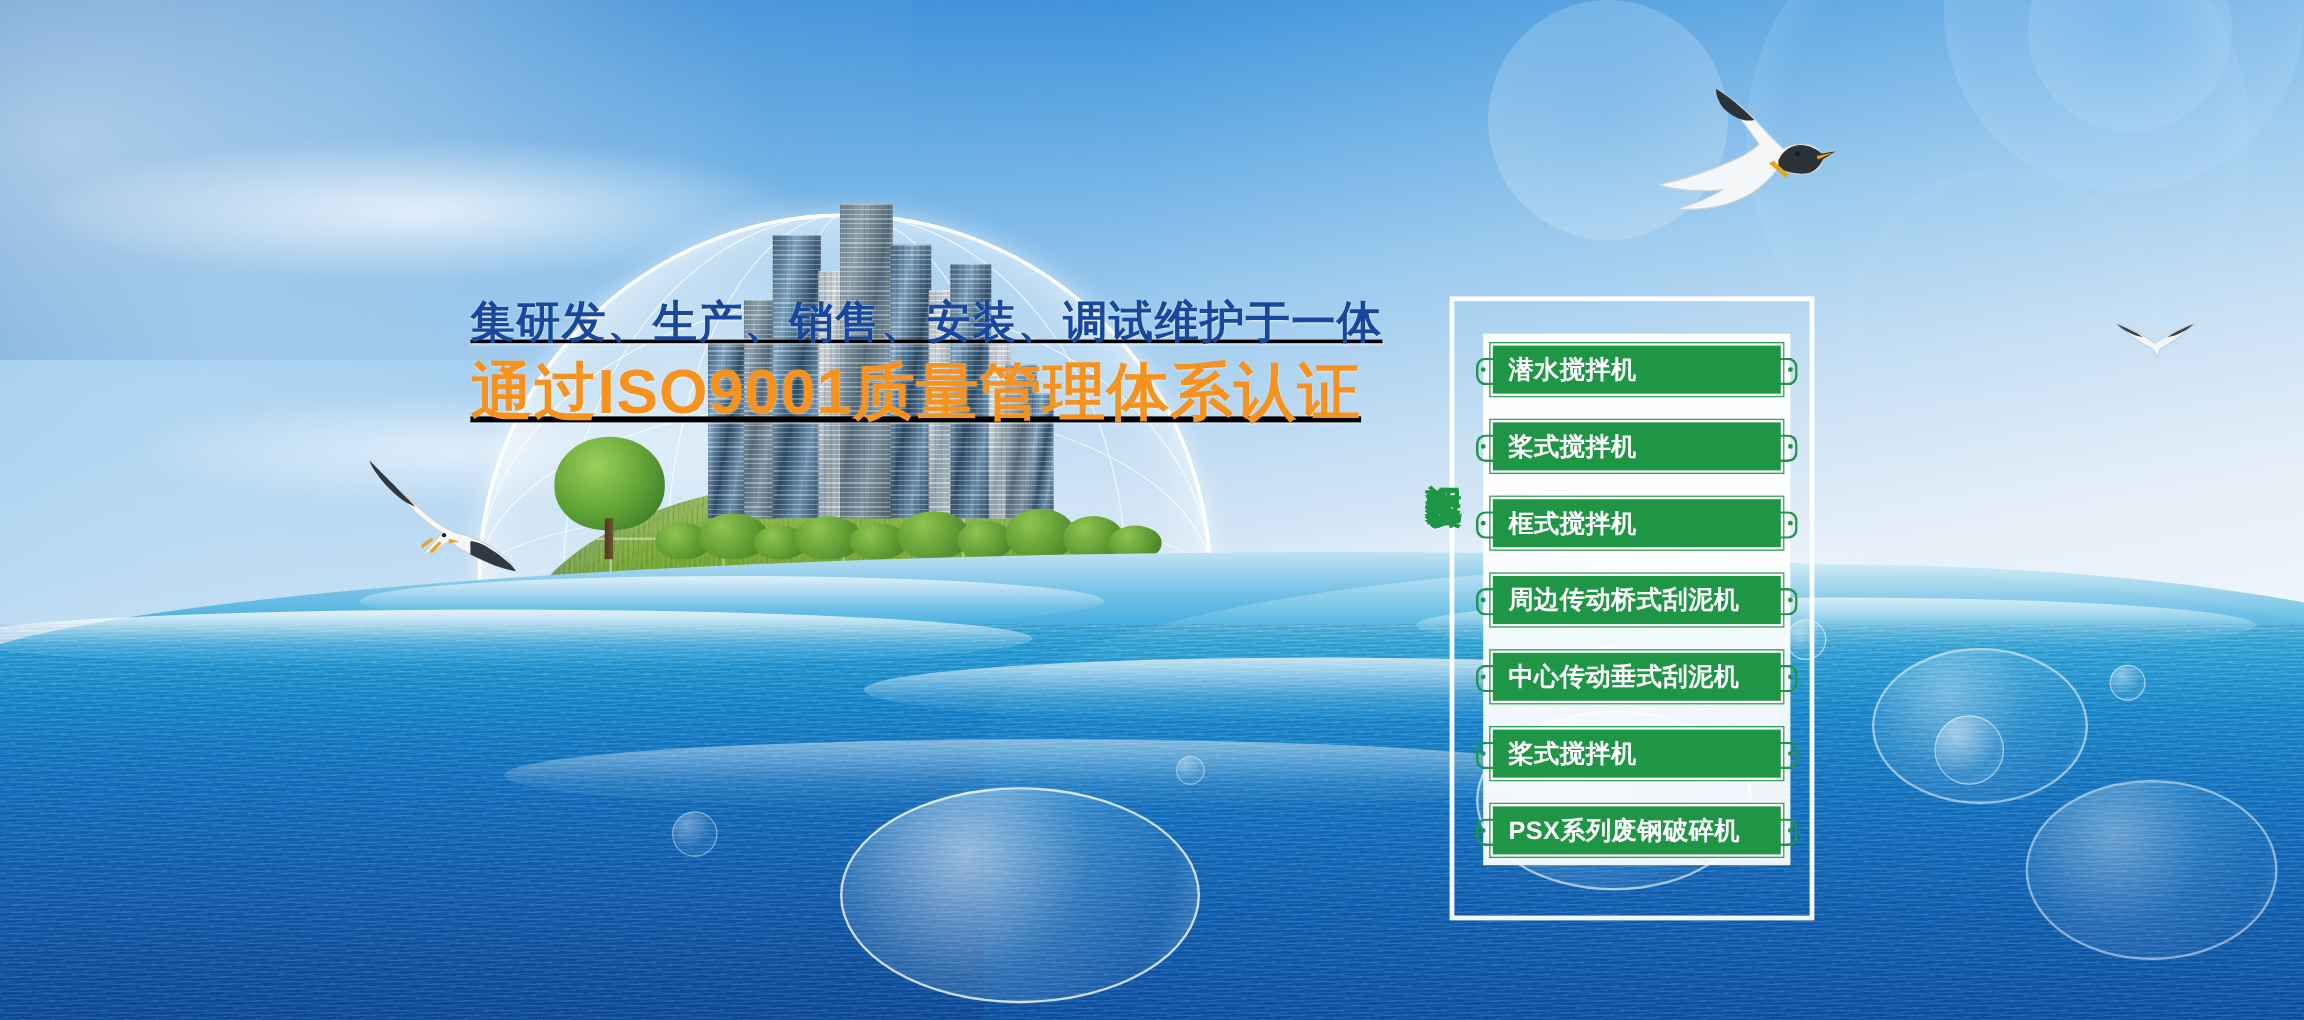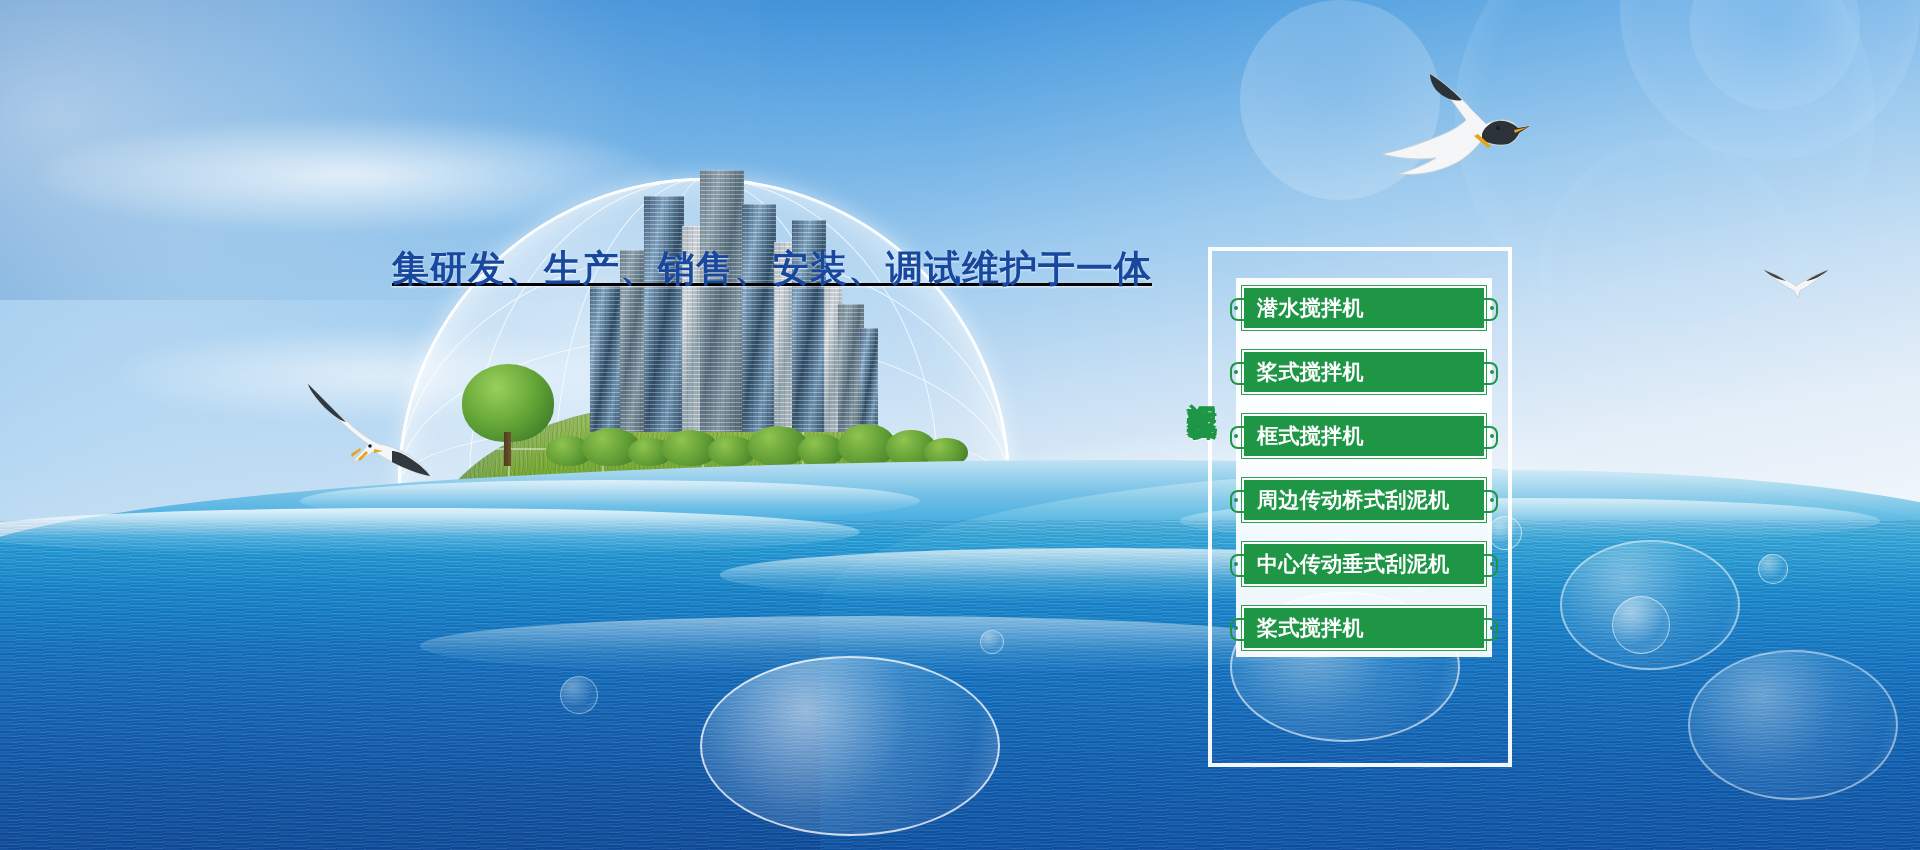--- a/index.html
+++ b/index.html
@@ -486,20 +486,21 @@
       <path d="M92 84 C 104 90, 118 96, 130 98 C 126 92, 118 85, 108 79 C 102 75, 96 73, 92 73 Z" fill="#303840"></path>
       <circle cx="70" cy="68" r="1.8" fill="#1a1d20"></circle>
       <path d="M60 70 l -9 6 l 1 3 l 9 -7 Z" fill="#e8a51c"></path>
       <path d="M66 73 l -8 8 l 2 2 l 8 -8 Z" fill="#e8a51c"></path>
       <path d="M74 71 l 9 2 l -9 2 Z" fill="#e8a51c"></path>
     </svg>
   </div>
 
   <div class="headline-wrap">
     <div class="headline-1">集研发、生产、销售、安装、调试维护于一体</div>
+    <div class="headline-2">通过ISO9001质量管理体系认证</div>
   </div>
 
   <div class="panel"></div>
 
   <div class="panel-vertical-label">污水处理配套设备</div>
 
   <div class="list-box">
     <div class="list-item">
       <span class="notch-dot l"></span>
       <span>潜水搅拌机</span>
@@ -523,15 +524,20 @@
     <div class="list-item">
       <span class="notch-dot l"></span>
       <span>中心传动垂式刮泥机</span>
       <span class="notch-dot r"></span>
     </div>
     <div class="list-item">
       <span class="notch-dot l"></span>
       <span>桨式搅拌机</span>
       <span class="notch-dot r"></span>
     </div>
+    <div class="list-item">
+      <span class="notch-dot l"></span>
+      <span>PSX系列废钢破碎机</span>
+      <span class="notch-dot r"></span>
+    </div>
   </div>
 
 </div>
 
 </body></html>

